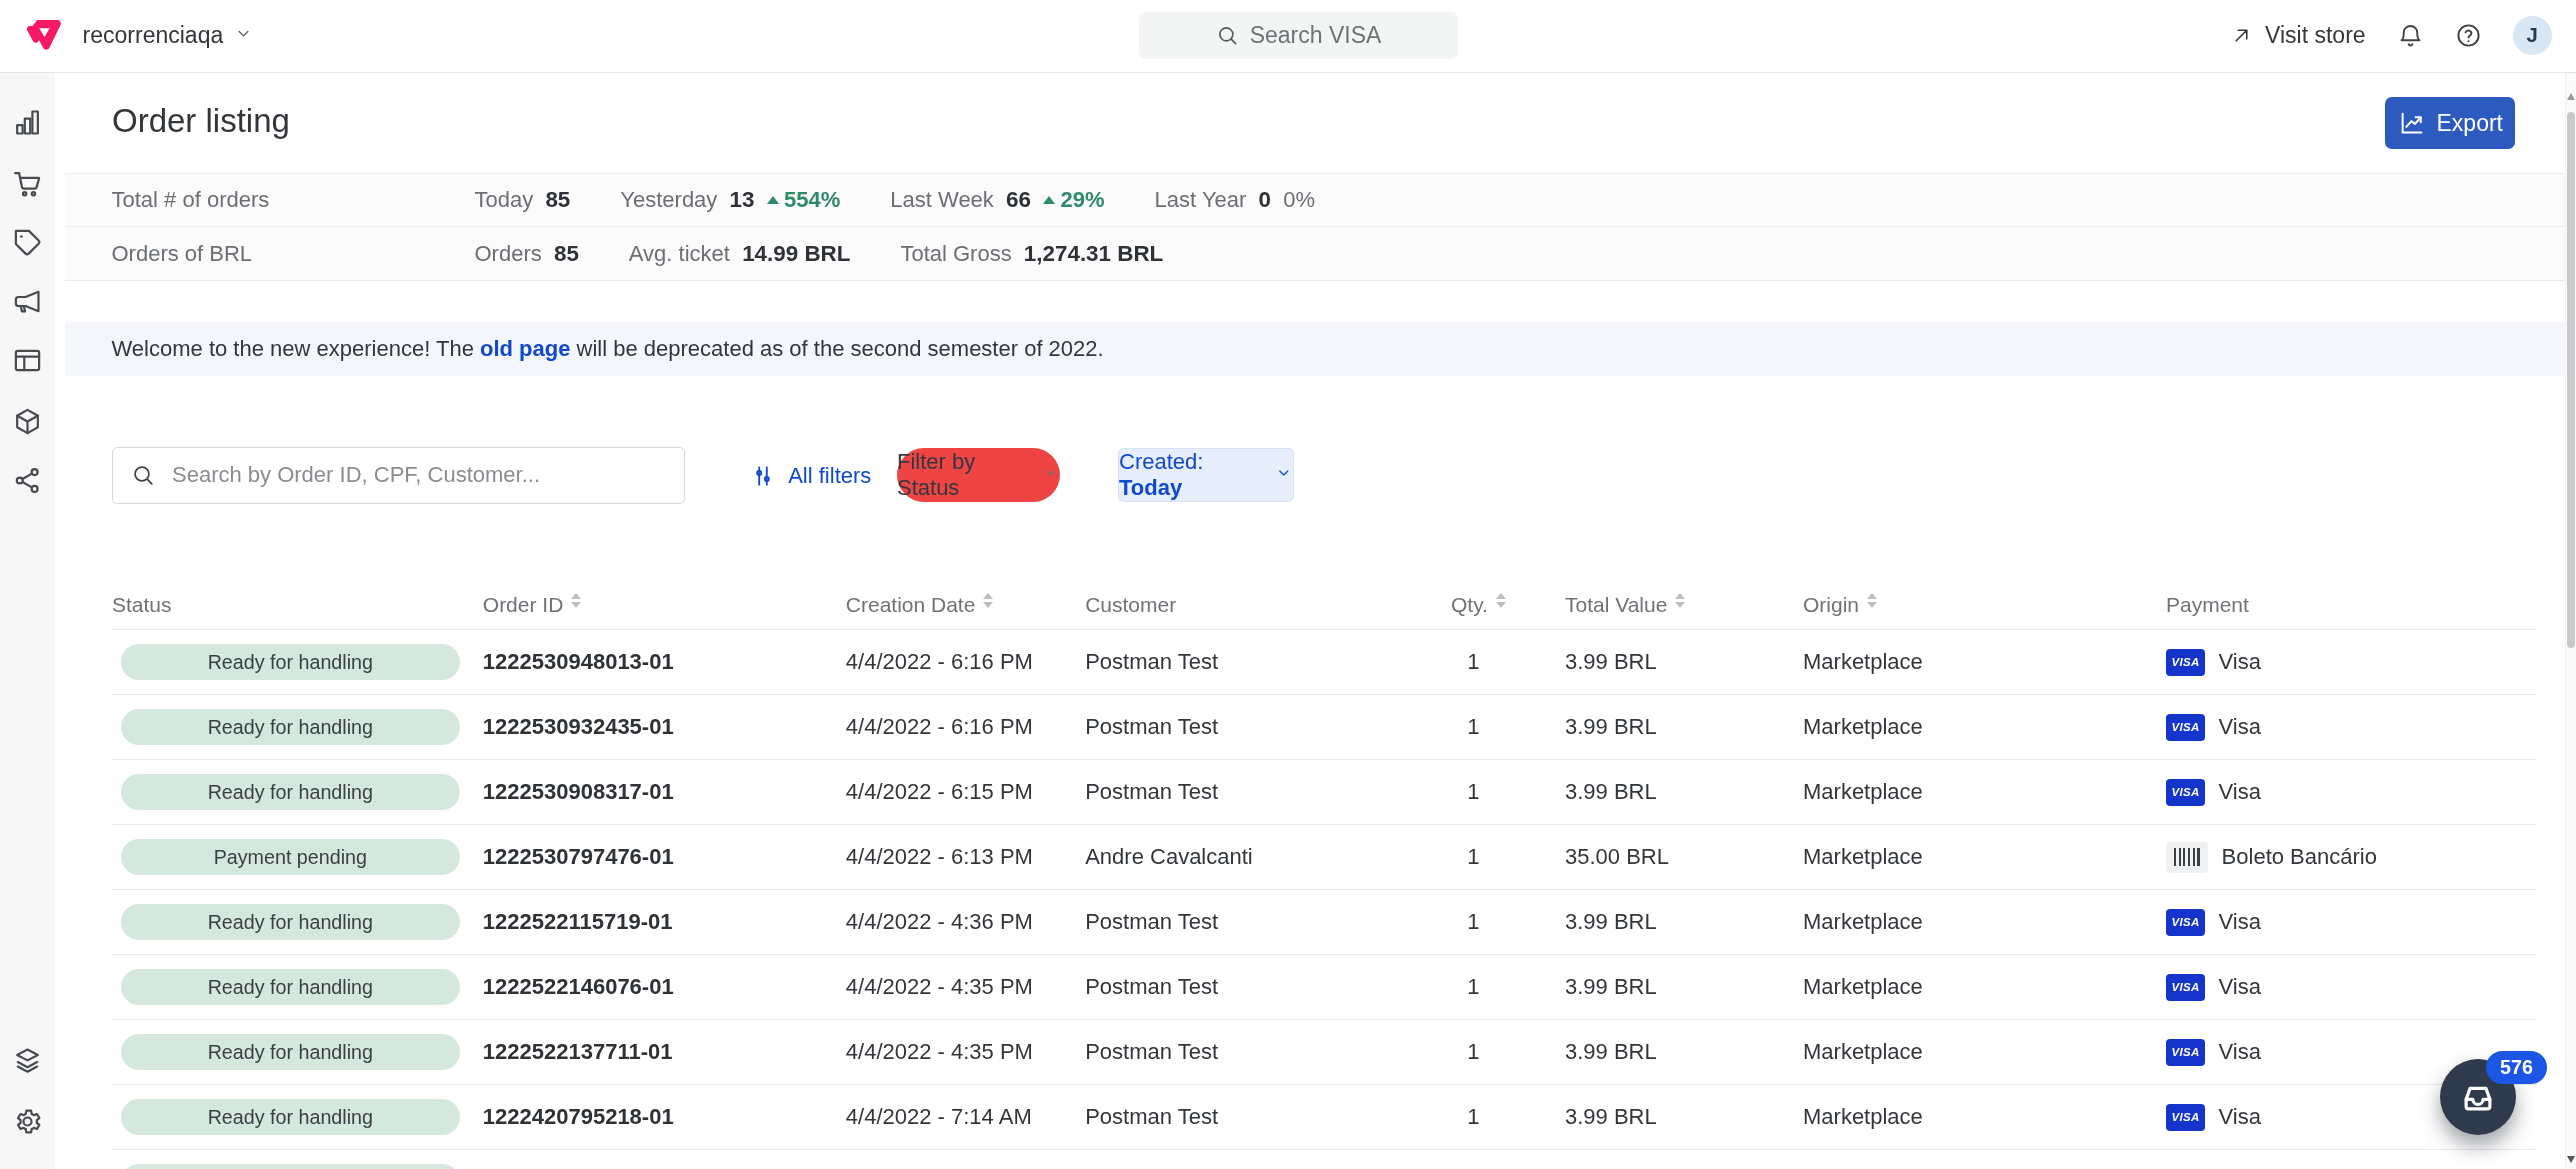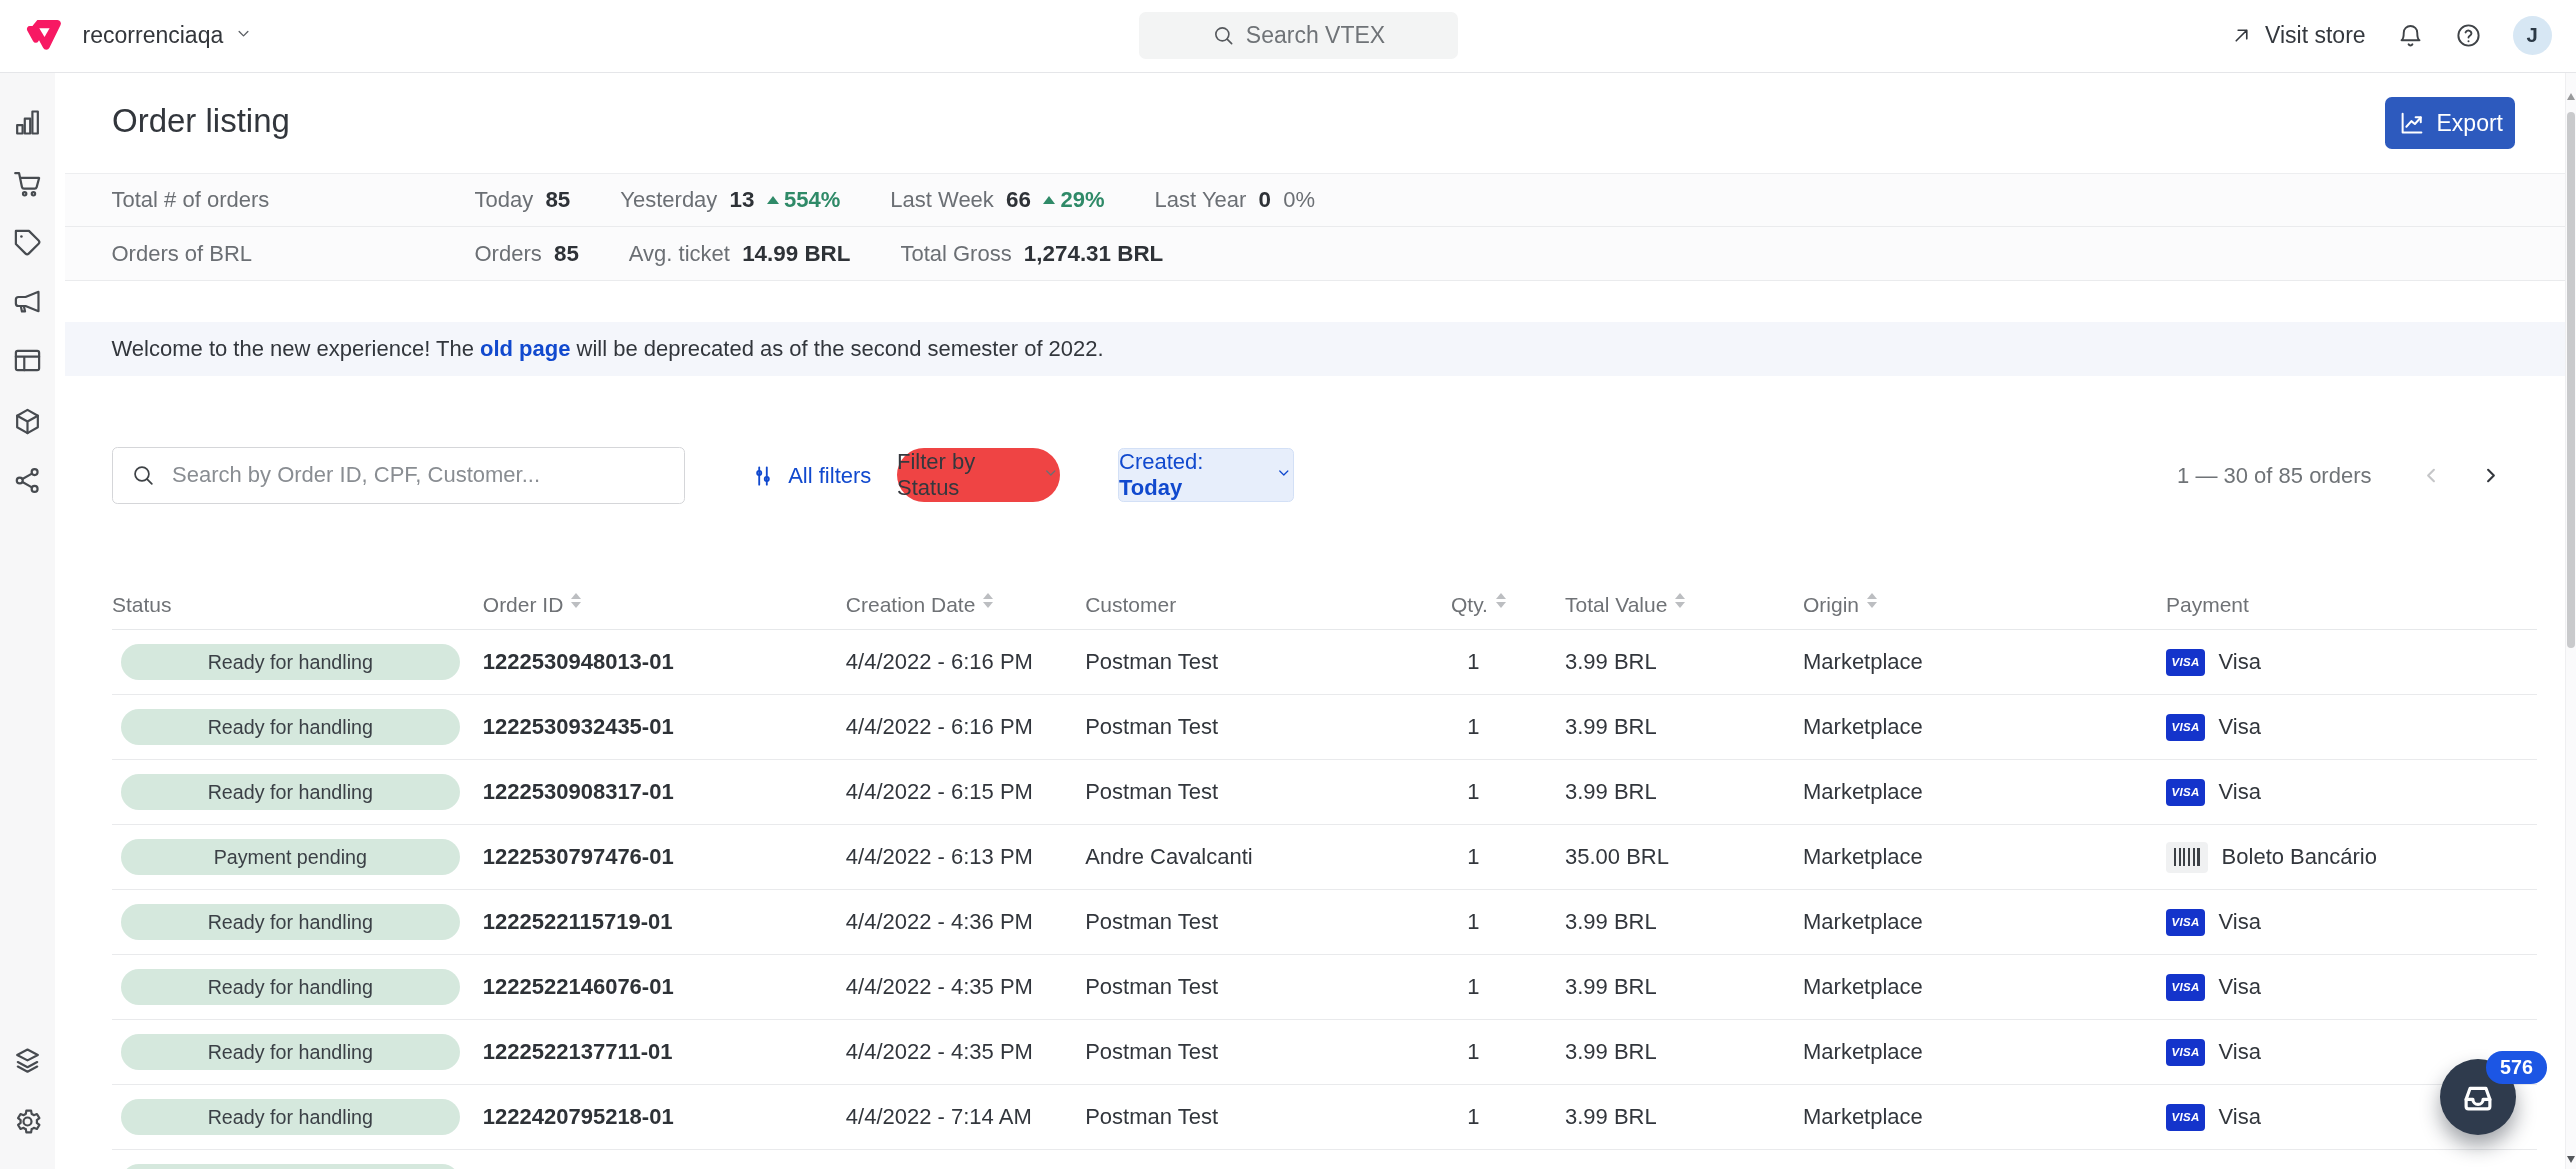--- a/index.html
+++ b/index.html
@@ -142,21 +142,21 @@
           </svg>
       </span>
     </span>
   </div>
 
   <div class="vtex-search">
     <svg class="ic" width="23" height="23" viewBox="0 0 24 24">
         <circle cx="10.8" cy="10.8" r="6.8"></circle>
         <path d="M15.8 15.8l4.7 4.7"></path>
       </svg>
-    <span>Search VTEX</span>
+    <span>Search VISA</span>
   </div>
 
   <div class="top-actions">
     <span class="visit">
       <svg class="ic" width="23" height="23" viewBox="0 0 24 24">
           <path d="M6.5 17.5L17.5 6.5M8.5 6.5h9v9"></path>
         </svg>
       <span>Visit store</span>
     </span>
     <span class="tico">
@@ -334,33 +334,20 @@
         </svg></span>
   </div>
 
   <div class="pill-btn created-filter">
     <span><span>Created:</span> <b>Today</b></span>
     <span class="chev"><svg class="ic" width="17.6" height="17.6" viewBox="0 0 24 24">
           <path d="M6.5 9.5l5.5 5.5 5.5-5.5"></path>
         </svg></span>
   </div>
 
-  <div class="pag">
-    <span class="pag-text">1 — 30 of 85 orders</span>
-    <span class="pag-btn prev">
-        <svg class="ic" width="23" height="23" viewBox="0 0 24 24" style="stroke-width:2.2">
-          <path d="M14.5 6l-6 6 6 6"></path>
-        </svg>
-      </span>
-    <span class="pag-btn next">
-        <svg class="ic" width="23" height="23" viewBox="0 0 24 24" style="stroke-width:2.2">
-          <path d="M9.5 6l6 6-6 6"></path>
-        </svg>
-      </span>
-  </div>
 
   <div class="table">
     <div class="t-head">
       <div class="th">
           <span>Status</span>
         </div>
       <div class="th c-order" style="padding-left:8.8px">
           <span>Order ID</span>
           <span class="sort">
             <i class="up"></i>

